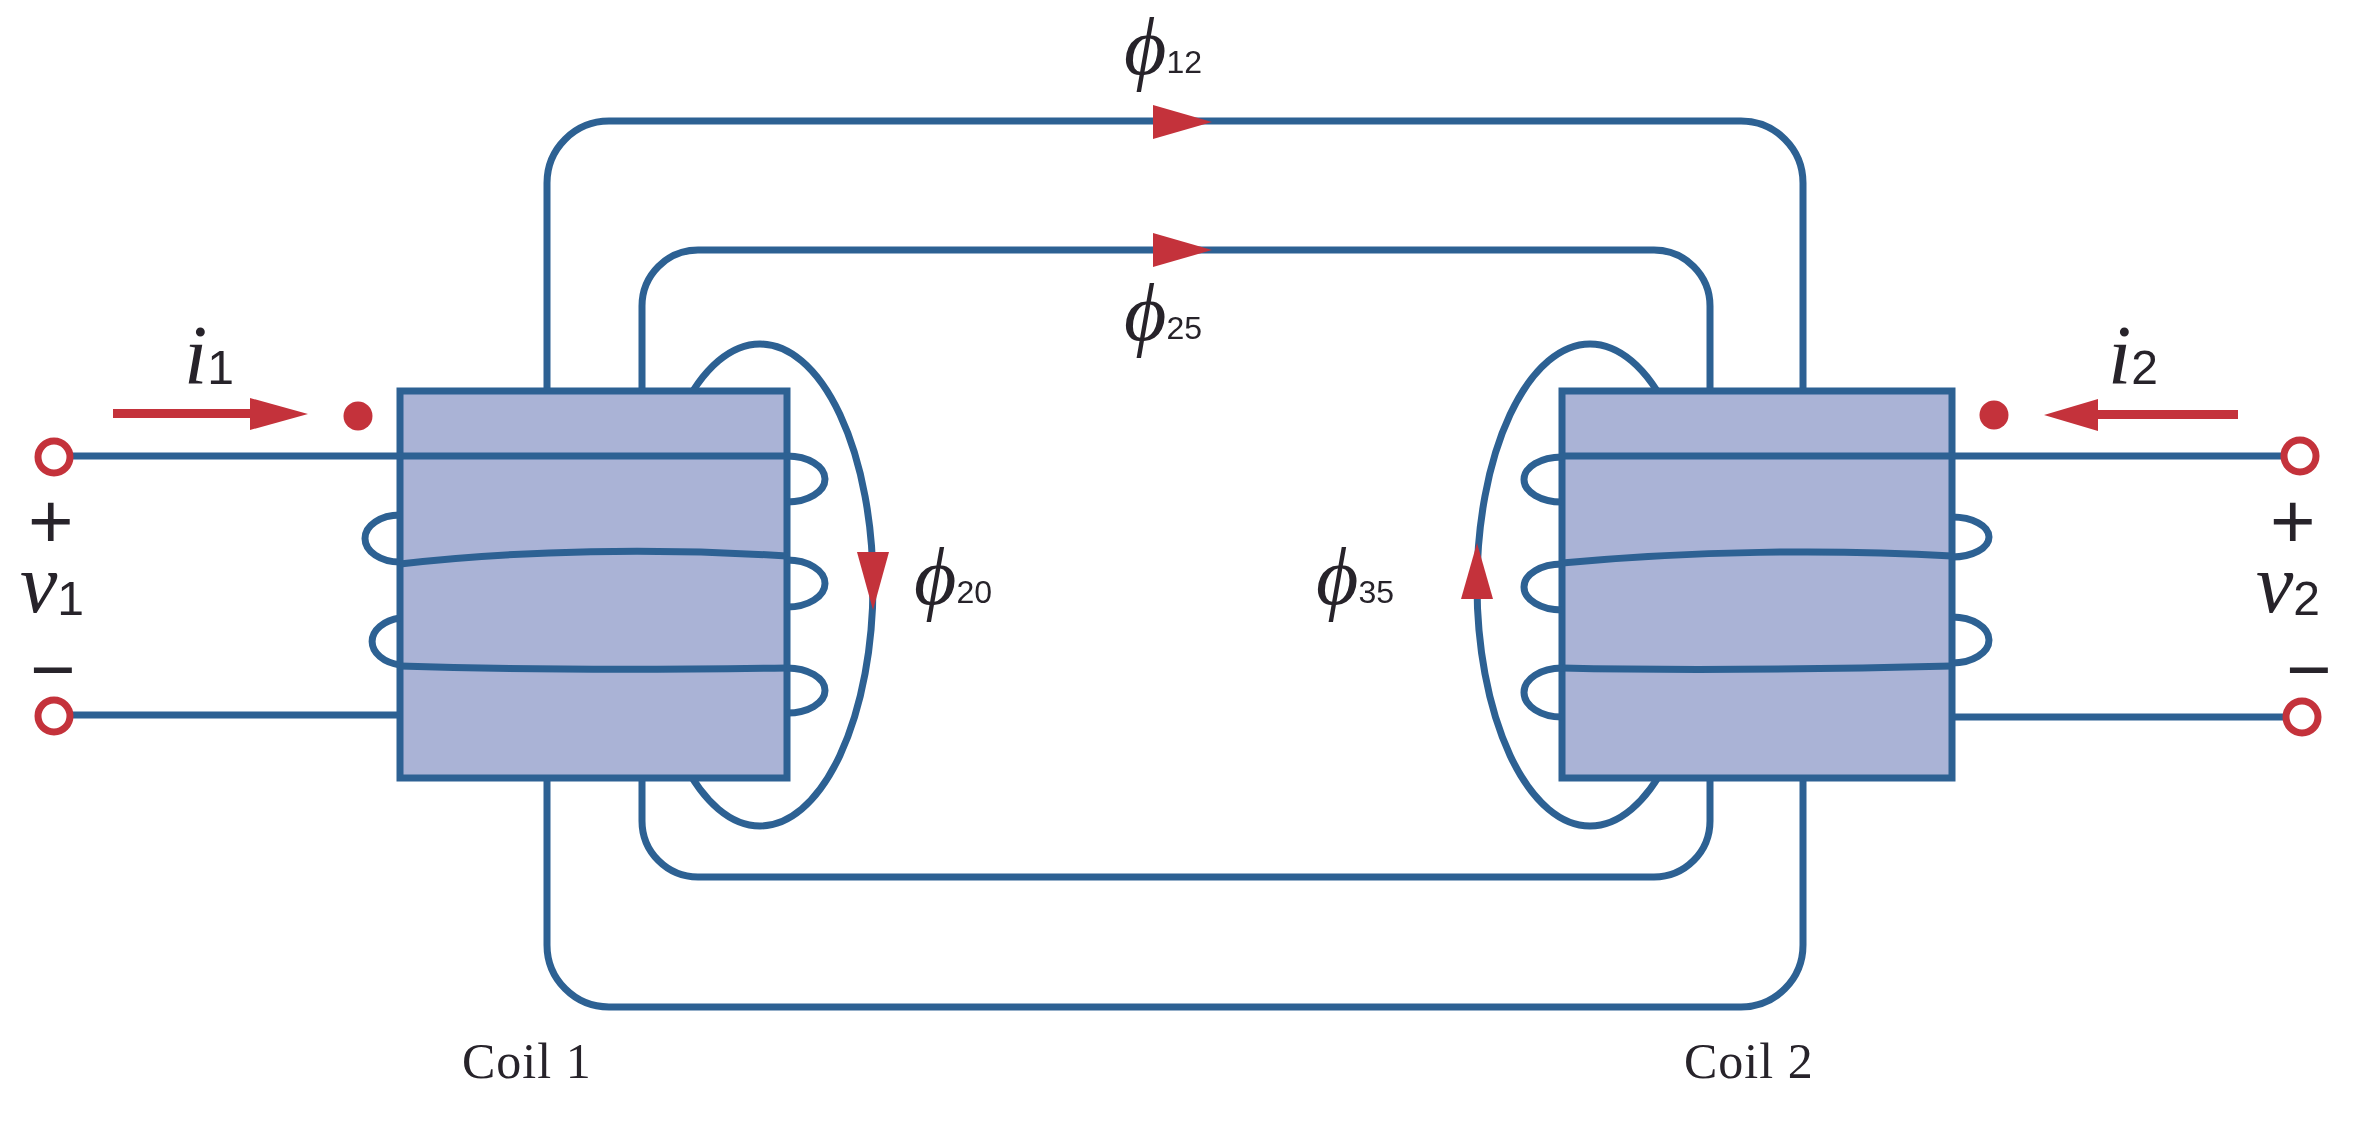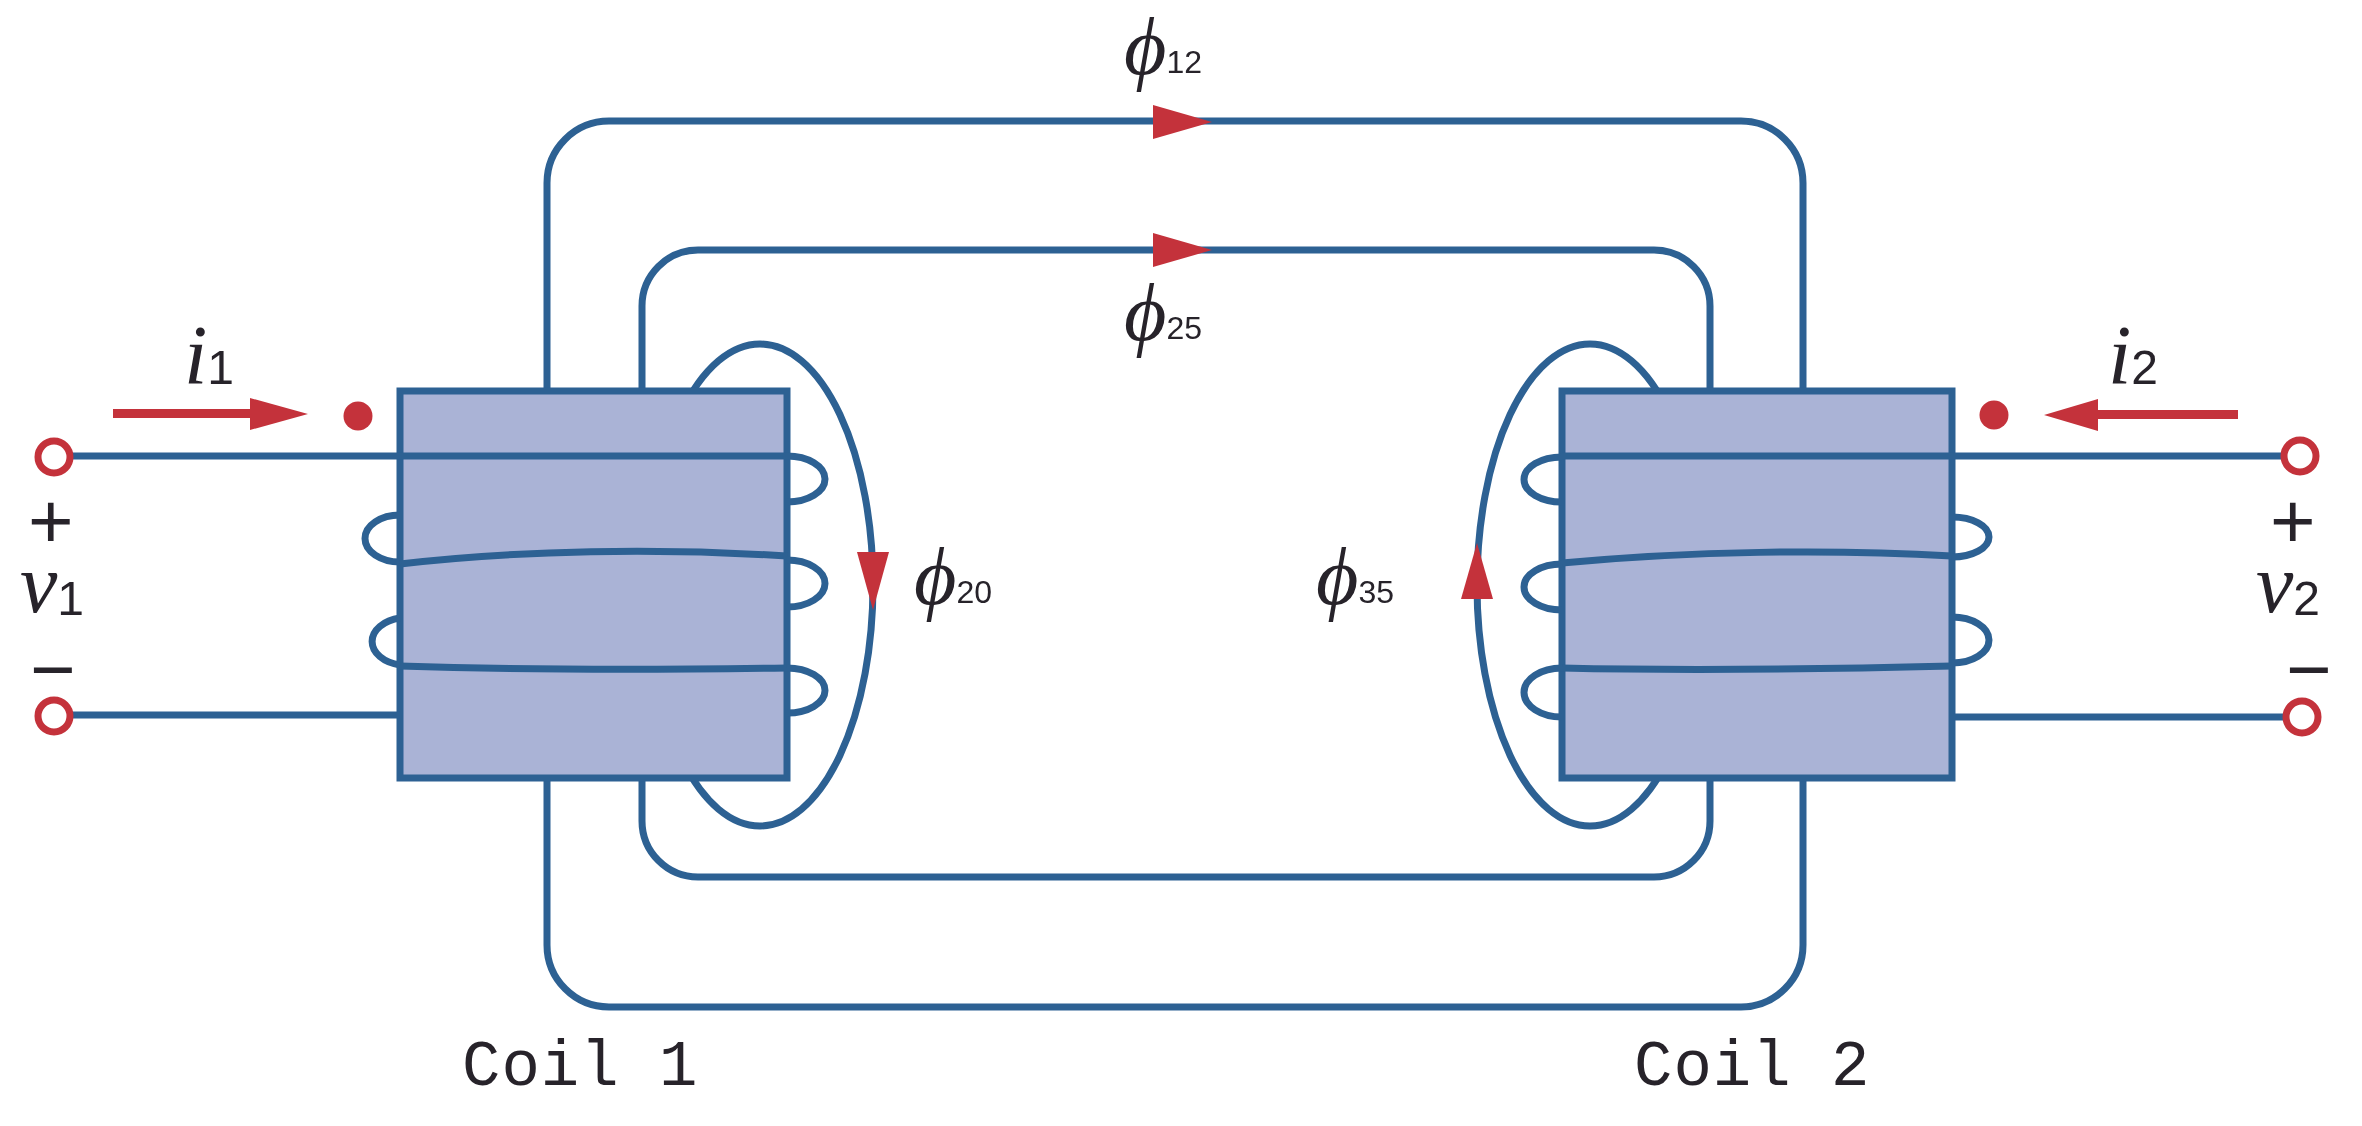--- a/index.html
+++ b/index.html
@@ -18,21 +18,21 @@
   .red-fill    { fill:#c4323b; stroke:none; }
   .terminal    { fill:#ffffff; stroke:#c4323b; stroke-width:7; }
 
   
   .label { position:absolute; color:#27232a; white-space:nowrap; line-height:1; display:flex; align-items:flex-start; }
   .phi-label .sym  { font-family:"Liberation Serif", serif; font-style:italic; font-size:82px; }
   .phi-label .sub  { font-family:"Liberation Sans", sans-serif; font-size:32px; margin-top:40px; }
   .var-label .sym  { font-family:"Liberation Serif", serif; font-style:italic; font-size:84px; }
   .var-label .sub  { font-family:"Liberation Sans", sans-serif; font-size:48px; margin-top:30px; }
   .sign-label      { font-family:"Liberation Sans", sans-serif; font-size:78px; }
-  .coil-label      { font-family:Liberation Mono, monospace; font-size:64px; letter-spacing:1px; }
+  .coil-label      { font-family:Liberation Serif, serif; font-size:50px; letter-spacing:1px; }
 </style>
 </head>
 <body>
 
 <div class="stage">
 
   <svg width="2362" height="1126" viewBox="0 0 2362 1126">
 
     <g>
       <rect class="blue-stroke" x="547" y="121" width="1256" height="886" rx="62"></rect>
@@ -135,15 +135,15 @@
 
   <div class="label var-label" style="left:2256px; top:542px;">
     <span class="sym">v</span>
       <span class="sub" style="margin-top:33px;">2</span>
   </div>
 
   <div class="label sign-label" style="left:2286px; top:630px;">−</div>
 
   <div class="label coil-label" style="left:462px; top:1036px;">Coil 1</div>
 
-  <div class="label coil-label" style="left:1634px; top:1036px;">Coil 2</div>
+  <div class="label coil-label" style="left:1684px; top:1036px;">Coil 2</div>
 
 </div>
 
 </body></html>

